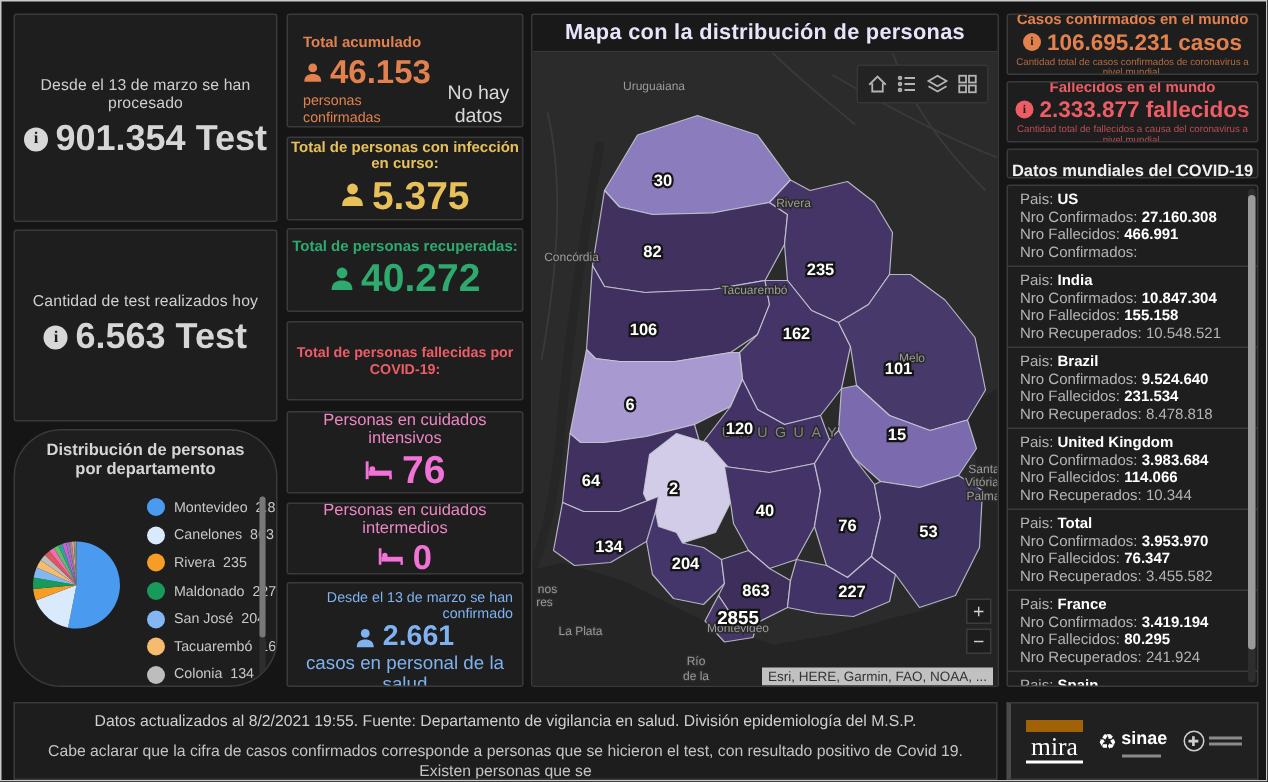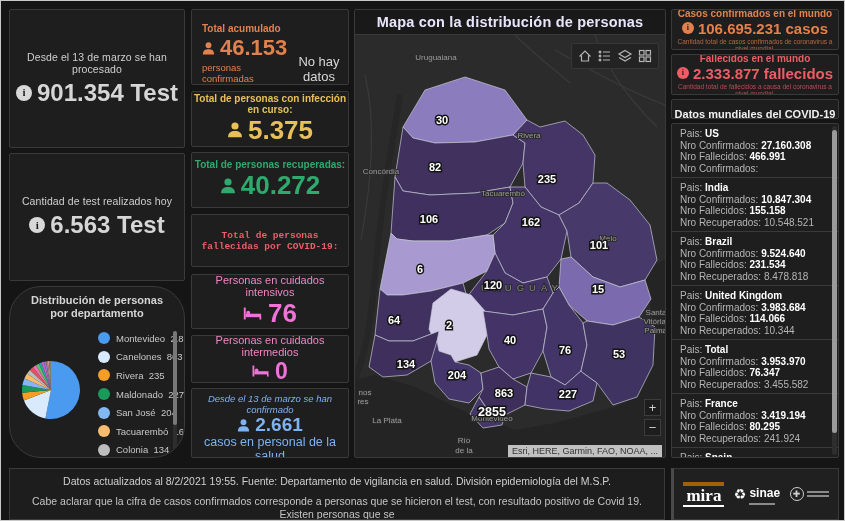--- a/index.html
+++ b/index.html
@@ -49,21 +49,21 @@
   
   #pie-legend{position:absolute;left:88px;top:42px;}
   .leg-item{display:flex;align-items:center;gap:6px;height:18.6px;}
   .leg-dot{width:12px;height:12px;border-radius:50%;flex:0 0 auto;}
   .leg-txt{font-size:9.5px;color:#c8c8c8;white-space:nowrap;}
   
   #footer-box{position:absolute;left:8px;top:467px;width:656px;height:52px;background:#1d1d1d;border:1px solid #3a3a3a;overflow:hidden;padding:6px 12px 0 12px;}
   #footer-box .f1{font-size:10.5px;color:#cfcfcf;text-align:center;margin-bottom:8px;}
   #footer-box .f2,#footer-box .f3{font-size:10.5px;color:#c4c4c4;text-align:center;line-height:13px;}
   #logos{position:absolute;left:670px;top:467px;width:168px;height:52px;background:#202020;border:1px solid #3a3a3a;display:flex;align-items:center;justify-content:space-evenly;border-left:3px solid #4a4a4a;}
-  #logo-mira{color:#fff;font-family:"Liberation Serif",serif;font-weight:bold;font-size:17px;line-height:1;border-top:4px solid #a16207;border-bottom:2px solid #fff;padding:1px 3px;}
+  #logo-mira{color:#fff;font-family:"Liberation Serif",serif;font-weight:normal;font-size:17px;line-height:1;border-top:8px solid #a16207;border-bottom:2px solid #fff;padding:1px 3px;}
   #logo-sinae{display:flex;align-items:center;gap:3px;color:#fff;}
   #logo-sinae .rec{font-size:14px;}
   #logo-sinae .nm{font-weight:bold;font-size:12px;line-height:10px;}
   .tinybar{display:block;height:2px;background:#8a8a8a;margin-top:2px;}
   #logo-msp{display:flex;align-items:center;gap:3px;}
   #logo-msp .emb{width:14px;height:14px;border:1.5px solid #cfcfcf;border-radius:50%;display:flex;align-items:center;justify-content:center;color:#cfcfcf;font-size:9px;}
   .nhd{font-size:13px;color:#d8d8d8;line-height:15px;text-align:center;}
 </style>
 </head>
 <body>
@@ -187,21 +187,21 @@
       <span class="person">
           <svg width="16" height="16" viewBox="0 0 12 12">
             <circle cx="6" cy="3" r="2.7"></circle>
             <path d="M0.8,11.5 C0.8,8 3,6.8 6,6.8 C9,6.8 11.2,8 11.2,11.5 Z"></path>
           </svg>
         </span>
       <span>40.272</span>
     </div>
   </div>
 
-  <div class="panel col-m center" style="top:213px;height:53px;font-family:Liberation Mono, monospace;">
+  <div class="panel col-m center" style="top:213px;height:53px;">
     <div class="m-title red" style="font-size:9.5px;">Total de personas fallecidas por COVID-19:</div>
   </div>
 
   <div class="panel col-m center" style="top:273px;height:55px;">
     <div class="pinkT" style="font-size:11px;">Personas en cuidados intensivos</div>
     <div class="m-num pinkN" style="font-size:26px;">
       <span class="bed">
           <svg width="20" height="13" viewBox="0 0 18 12">
             <rect x="0.5" y="0.5" width="1.8" height="11"></rect>
             <circle cx="4.6" cy="5.3" r="1.8"></circle>
@@ -222,21 +222,21 @@
             <circle cx="4.6" cy="5.3" r="1.8"></circle>
             <rect x="2.3" y="6.2" width="14.2" height="3.2"></rect>
             <rect x="15" y="9" width="1.6" height="2.6"></rect>
           </svg>
         </span>
       <span>0</span>
     </div>
   </div>
 
   <div class="panel col-m" style="top:387px;height:70px;padding:4px 6px 2px 6px;">
-    <div class="blue" style="font-size:9.5px;text-align:center;font-style:italic;">Desde el 13 de marzo se han confirmado</div>
+    <div class="blue" style="font-size:9.5px;text-align:right;">Desde el 13 de marzo se han confirmado</div>
     <div class="m-num blue" style="font-size:19px;line-height:20px;">
       <span class="person">
           <svg width="13" height="13" viewBox="0 0 12 12">
             <circle cx="6" cy="3" r="2.7"></circle>
             <path d="M0.8,11.5 C0.8,8 3,6.8 6,6.8 C9,6.8 11.2,8 11.2,11.5 Z"></path>
           </svg>
         </span>
       <span>2.661</span>
     </div>
     <div class="blue" style="font-size:12.5px;text-align:center;line-height:14px;">casos en personal de la salud</div>

